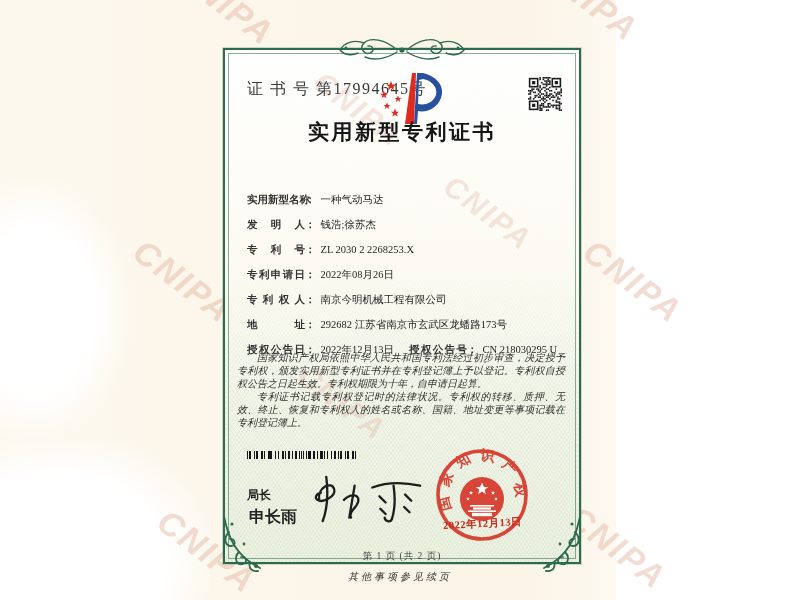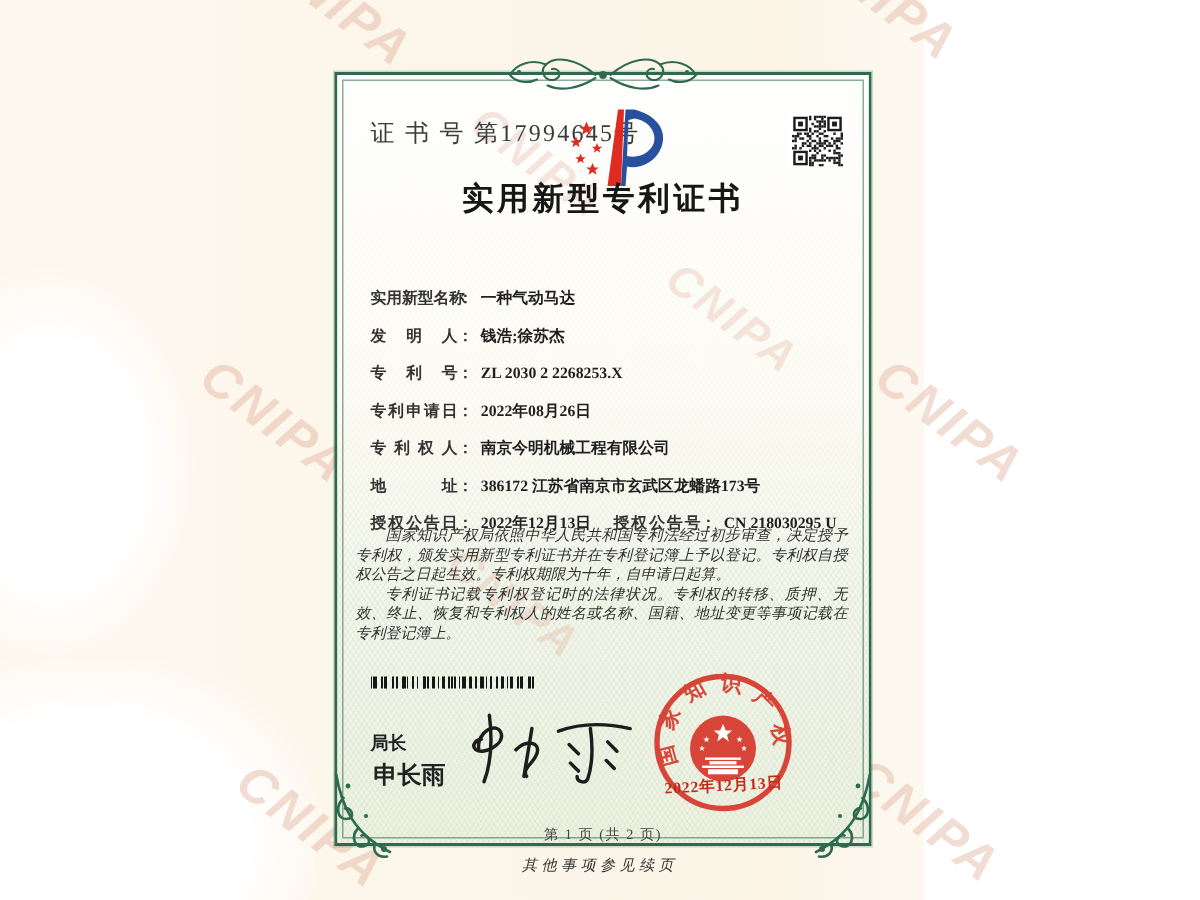--- a/index.html
+++ b/index.html
@@ -32,21 +32,21 @@
   .cert-no{position:absolute;left:22px;top:29px;font-size:16px;letter-spacing:1.5px;color:#3a3a3a;}
   .qr{position:absolute;left:300px;top:26px;width:38px;height:34px;background:#fff;padding:1px;}
   .logo{position:absolute;left:150px;top:22px;width:74px;height:58px;}
   .title{position:absolute;left:0;top:68px;width:100%;text-align:center;
     font-size:21px;font-weight:700;letter-spacing:2.5px;color:#161616;}
 
   .fields{position:absolute;left:22px;right:18px;top:131px;font-size:10.5px;color:#2a2a2a;}
   .row{display:flex;align-items:baseline;line-height:13px;margin-bottom:12px;white-space:nowrap;margin-top:12px;}
   .f-label{display:inline-block;width:58px;text-align:justify;text-align-last:justify;font-weight:600;color:#333;}
   .f-colon{font-weight:600;color:#333;}
-  .f-value{margin-left:5px;color:#1f1f1f;font-weight:bold;}
+  .f-value{margin-left:5px;color:#1f1f1f;}
   .pair{display:flex;align-items:baseline;}
   .pair-1{width:162px;}
 
   .paras{position:absolute;left:12px;right:14px;top:301px;font-size:10px;line-height:13px;
     color:#30302e;text-align:justify;font-style:italic;}
   .paras p{margin:0;text-indent:2em;}
 
   .barcode{position:absolute;left:22px;top:401px;width:110px;height:8px;
     background-image:
       repeating-linear-gradient(90deg,#161616 0 1px,transparent 1px 3px,#161616 3px 4px,transparent 4px 7px),
@@ -339,21 +339,21 @@
         <span class="f-value">2022年08月26日</span>
       </div>
       <div class="row">
         <span class="f-label">专 利 权 人</span>
           <span class="f-colon">：</span>
         <span class="f-value">南京今明机械工程有限公司</span>
       </div>
       <div class="row">
         <span class="f-label">地　　　址</span>
           <span class="f-colon">：</span>
-        <span class="f-value">386172 江苏省南京市玄武区龙蟠路173号</span>
+        <span class="f-value">292682 江苏省南京市玄武区龙蟠路173号</span>
       </div>
       <div class="row">
         <span class="pair pair-1">
           <span class="f-label">授权公告日</span>
             <span class="f-colon">：</span>
           <span class="f-value">2022年12月13日</span>
         </span>
         <span class="pair">
           <span class="f-label">授权公告号</span>
             <span class="f-colon">：</span>

